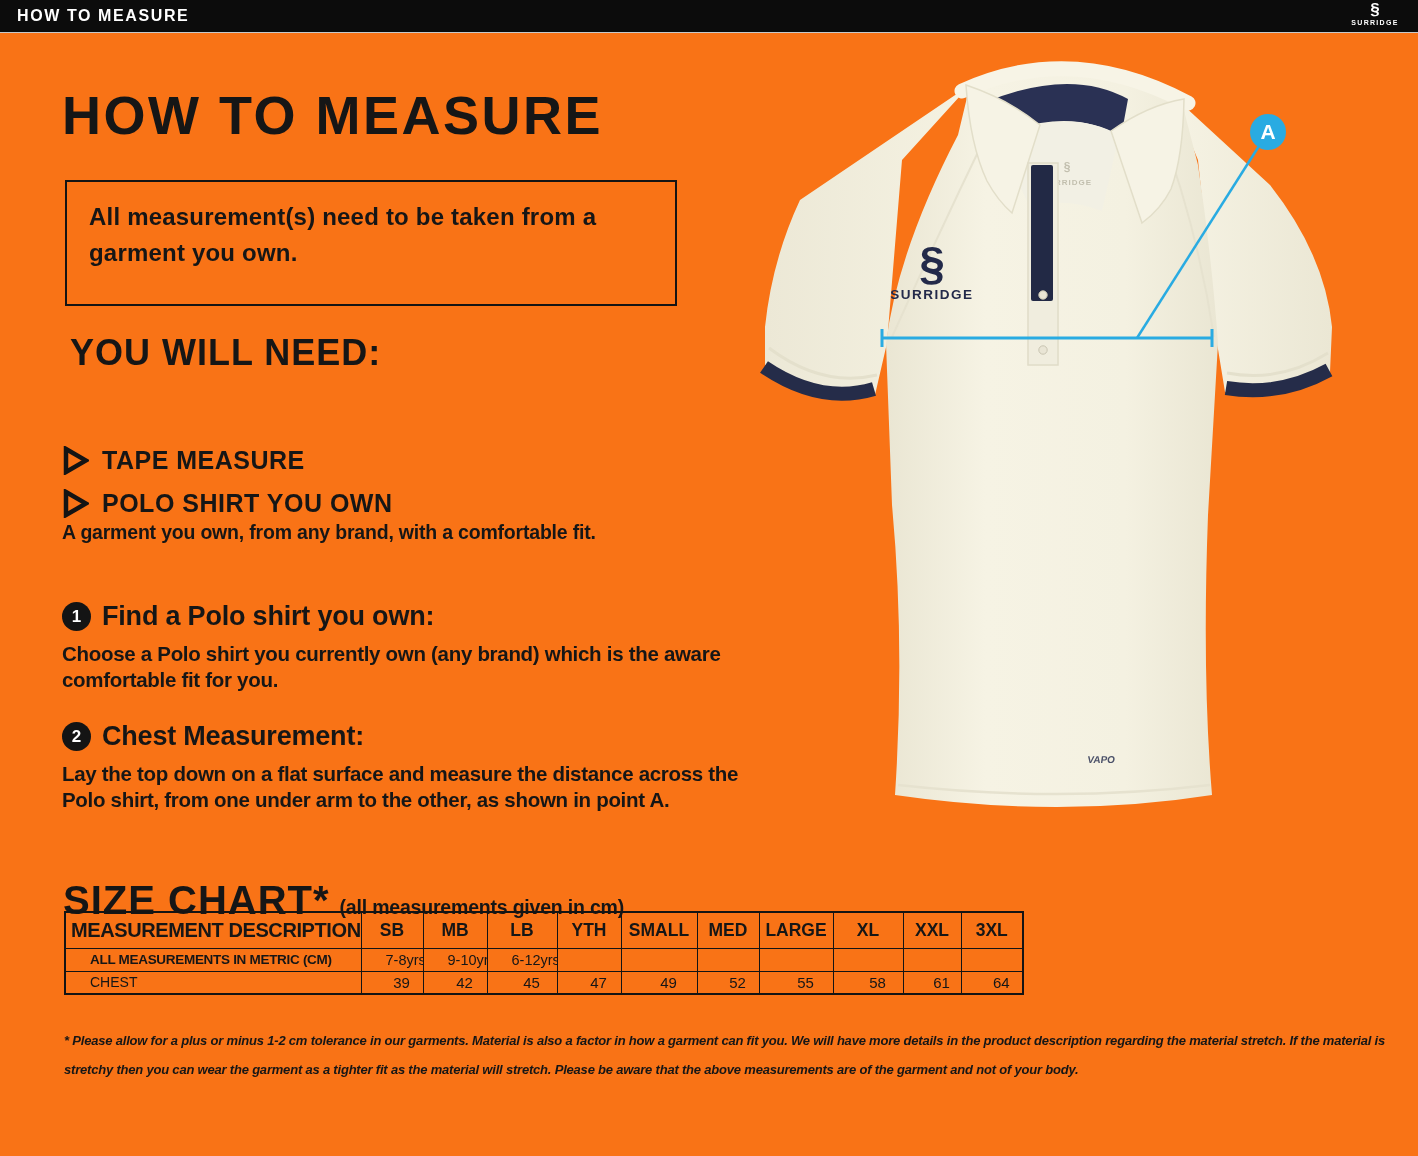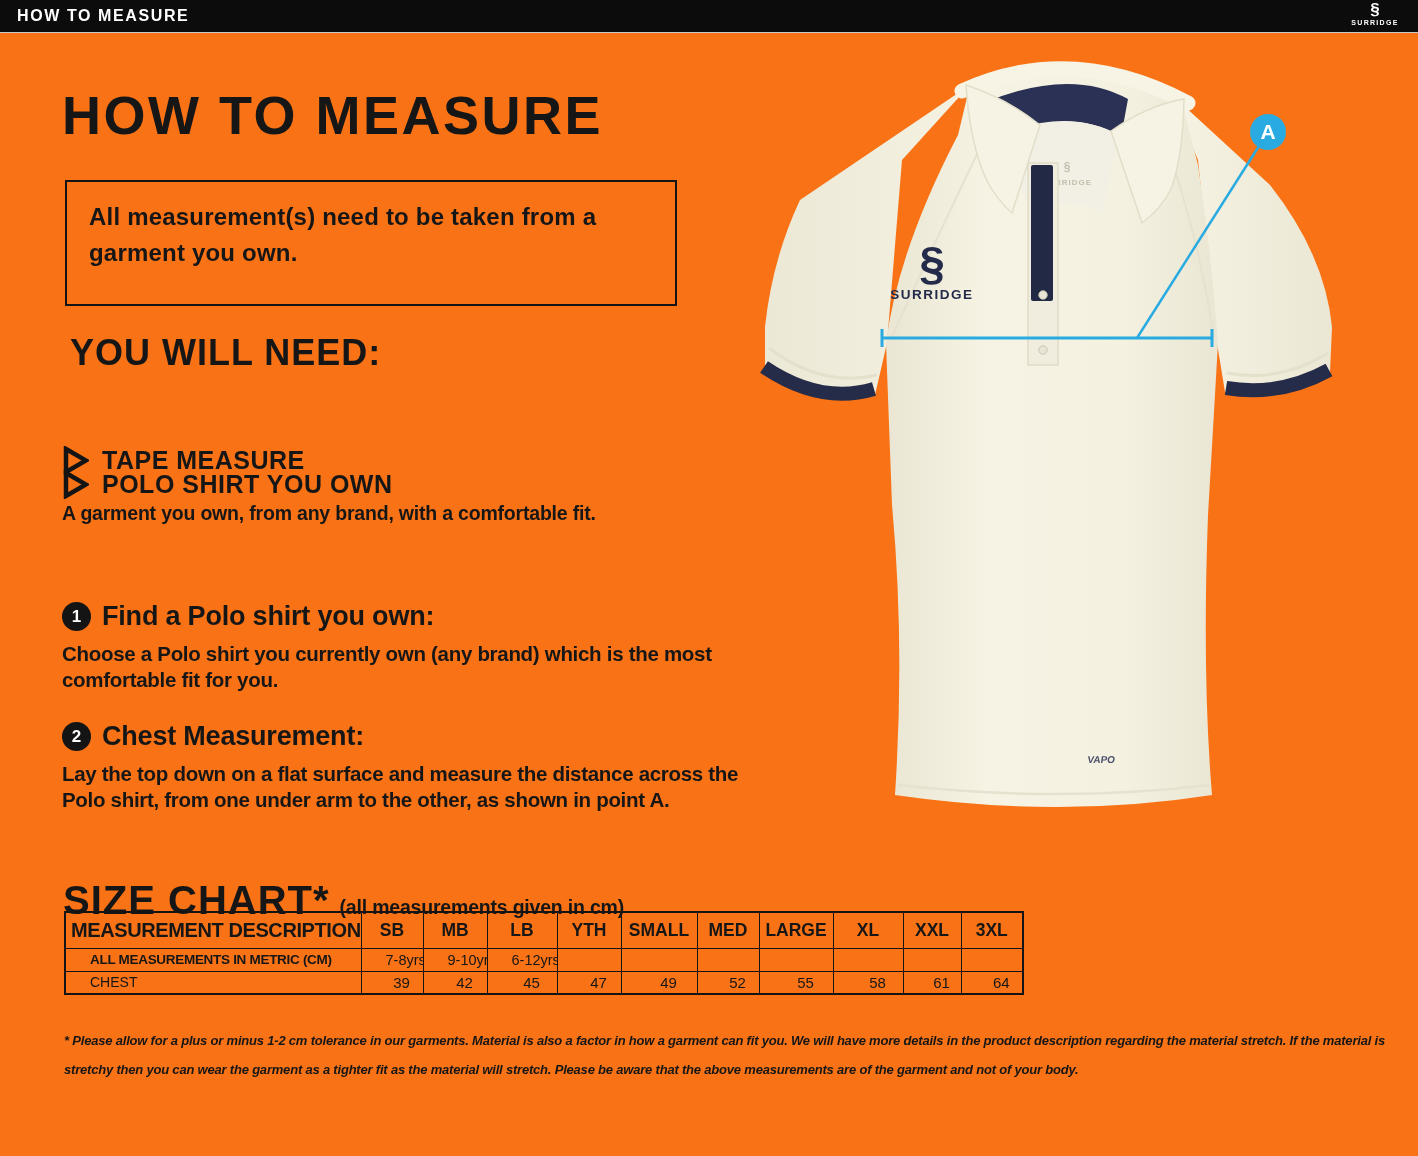--- a/index.html
+++ b/index.html
@@ -19,21 +19,21 @@
   .note-box{position:absolute;left:65px;top:180px;width:612px;height:126px;border:2.5px solid #141414;padding:17px 22px;}
   .note-box p{margin:0;font-size:24px;font-weight:bold;line-height:36px;letter-spacing:.2px;}
 
   .ywn-heading{position:absolute;left:62px;top:324px;font-size:36px;font-weight:bold;letter-spacing:1px;margin:8px;}
 
   .need-item{position:absolute;left:62px;width:700px;}
   .need-item .row{display:flex;align-items:center;gap:13px;}
   .need-item .title{font-size:25px;font-weight:bold;letter-spacing:.5px;}
   .need-item .desc{font-size:19.5px;font-weight:bold;margin-top:3px;letter-spacing:-0.2px;}
   .need-1{top:398px;margin-top:48px;}
-  .need-2{top:470px;}
+  .need-2{top:489px;}
   .tri-icon{width:27px;height:29px;flex:0 0 auto;}
 
   .step{position:absolute;left:62px;width:700px;}
   .step .row{display:flex;align-items:center;gap:11px;}
   .step .num{width:29px;height:29px;border-radius:50%;background:#141414;color:#fff;font-size:17px;font-weight:bold;display:inline-flex;align-items:center;justify-content:center;flex:0 0 auto;}
   .step .title{font-size:27px;font-weight:bold;letter-spacing:-0.2px;}
   .step .desc{font-size:20.5px;font-weight:bold;line-height:26px;margin-top:9px;letter-spacing:-0.3px;width:695px;}
   .step-1{top:601px;}
   .step-2{top:721px;}
 
@@ -94,21 +94,21 @@
       <span class="title">POLO SHIRT YOU OWN</span>
     </div>
     <div class="desc">A garment you own, from any brand, with a comfortable fit.</div>
   </div>
 
   <div class="step step-1">
     <div class="row">
       <span class="num">1</span>
       <span class="title">Find a Polo shirt you own:</span>
     </div>
-    <div class="desc">Choose a Polo shirt you currently own (any brand) which is the most comfortable fit for you.</div>
+    <div class="desc">Choose a Polo shirt you currently own (any brand) which is the aware comfortable fit for you.</div>
   </div>
 
   <div class="step step-2">
     <div class="row">
       <span class="num">2</span>
       <span class="title">Chest Measurement:</span>
     </div>
     <div class="desc">Lay the top down on a flat surface and measure the distance across the Polo shirt, from one under arm to the other, as shown in point A.</div>
   </div>
 

